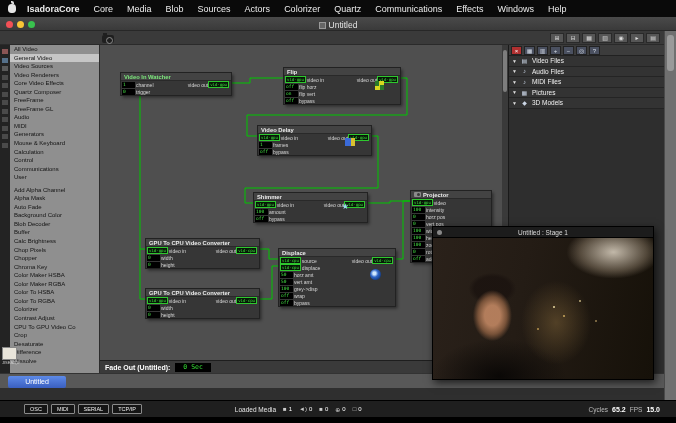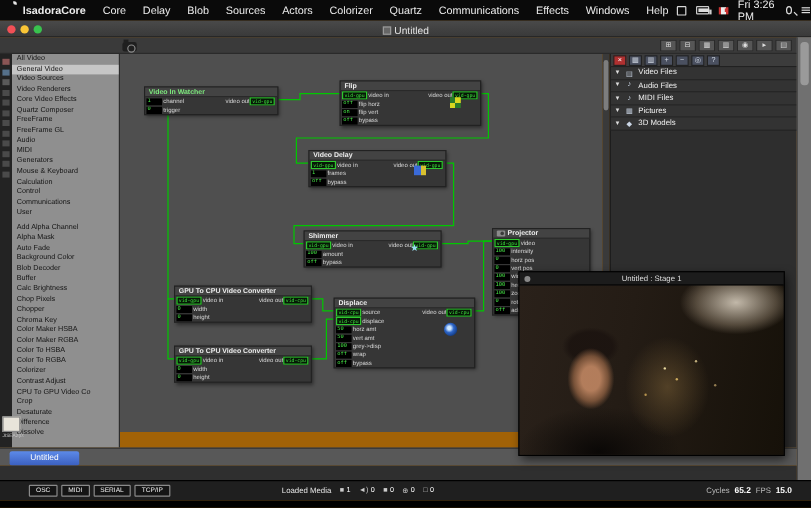--- a/index.html
+++ b/index.html
@@ -20,21 +20,21 @@
   .battery::before { content:""; position:absolute; left:1px; top:1px; bottom:1px; width:9px; background:#dddddd; }
   .battery::after { content:""; position:absolute; right:-3px; top:1.5px; width:2px; height:4px; background:#cccccc; }
   .flag { width:11px; height:6px; background:linear-gradient(90deg,#cc3333 0 27%,#eeeeee 27% 73%,#cc3333 73%); position:relative; }
   .flag::after { content:""; position:absolute; left:4.5px; top:1.5px; width:2px; height:3px; background:#cc3333; }
   .search-glyph { width:7px; height:7px; border:1.2px solid #dddddd; border-radius:50%; position:relative; }
   .search-glyph::after { content:""; position:absolute; left:5px; top:5px; width:4px; height:1.2px; background:#dddddd; transform:rotate(45deg); }
   .nc-glyph { width:9px; height:7px; display:flex; flex-direction:column; justify-content:space-between; padding:1px 0; }
   .nc-glyph i { display:block; height:1.2px; background:#dddddd; }
 
   
-  .window { position:absolute; top:17px; left:0; width:676px; height:400px; background:#a16207; }
+  .window { position:absolute; top:17px; left:0; width:676px; height:400px; background:#f9a8d4; }
   .titlebar { position:absolute; top:0; left:0; right:0; height:14px; background:linear-gradient(#4a4a4a,#3a3a3a); border-bottom:1px solid #272727; }
   .tl { position:absolute; top:3.5px; width:7px; height:7px; border-radius:50%; }
   .tl-close { left:6px; background:#f25056; } .tl-min { left:17px; background:#fac536; } .tl-zoom { left:28px; background:#39c24e; }
   .win-title { position:absolute; left:0; right:0; top:2.5px; text-align:center; font-size:8.5px; color:#e4e4e4; }
   .doc-icon { display:inline-block; width:7px; height:7px; border:1px solid #999; background:#666; margin-right:3px; vertical-align:-1px; }
 
   .toolbar { position:absolute; top:14px; left:0; right:0; height:14px; background:#3a3a3a; border-bottom:1px solid #2a2a2a; }
   .camera-icon { position:absolute; left:102px; top:4px; width:12px; height:8px; background:#1f1f1f; border-radius:2px; }
   .camera-icon::before { content:""; position:absolute; left:1px; top:-2px; width:4px; height:2px; background:#1f1f1f; }
   .camera-icon::after { content:""; position:absolute; left:3.5px; top:1.5px; width:5px; height:5px; border-radius:50%; border:1px solid #8a8a8a; }
@@ -137,43 +137,31 @@
 </head>
 <body>
 
 <div class="screen">
 
   <div class="menubar">
     <span class="apple"></span>
     <div id="menu-items" style="display:flex;">
         <span class="menu-item appname">IsadoraCore</span>
         <span class="menu-item">Core</span>
-        <span class="menu-item">Delay</span>
+        <span class="menu-item">Media</span>
         <span class="menu-item">Blob</span>
         <span class="menu-item">Sources</span>
         <span class="menu-item">Actors</span>
         <span class="menu-item">Colorizer</span>
         <span class="menu-item">Quartz</span>
         <span class="menu-item">Communications</span>
         <span class="menu-item">Effects</span>
         <span class="menu-item">Windows</span>
         <span class="menu-item">Help</span>
       </div>
-    <div class="menu-right">
-      <span class="mb-rect"></span>
-      <span class="battery"></span>
-      <span class="flag"></span>
-      <span class="clock">Fri 3:26 PM</span>
-      <span class="search-glyph"></span>
-      <span class="nc-glyph">
-          <i></i>
-          <i></i>
-          <i></i>
-        </span>
-    </div>
   </div>
 
   <div class="window">
     <div class="titlebar">
       <span class="tl tl-close"></span>
       <span class="tl tl-min"></span>
       <span class="tl tl-zoom"></span>
       <div class="win-title"><span class="doc-icon"></span><span>Untitled</span></div>
     </div>
 
@@ -449,20 +437,24 @@
             <span>rotation</span>
           </div>
           <div class="node-row">
             <span class="val">off</span>
             <span>additive</span>
           </div>
         </div>
       </div>
     <div class="canvas-scroll"></div>
 
+    <div class="fadeout">
+      <span>Fade Out (Untitled):</span>
+      <span class="fadeout-val">0 Sec</span>
+    </div>
 
     <div class="media-panel">
       <div class="mp-header" id="mp-header">
           <span class="mp-hicon red">×</span>
           <span class="mp-hicon">▦</span>
           <span class="mp-hicon">▥</span>
           <span class="mp-hicon">+</span>
           <span class="mp-hicon">−</span>
           <span class="mp-hicon">◎</span>
           <span class="mp-hicon">?</span>

